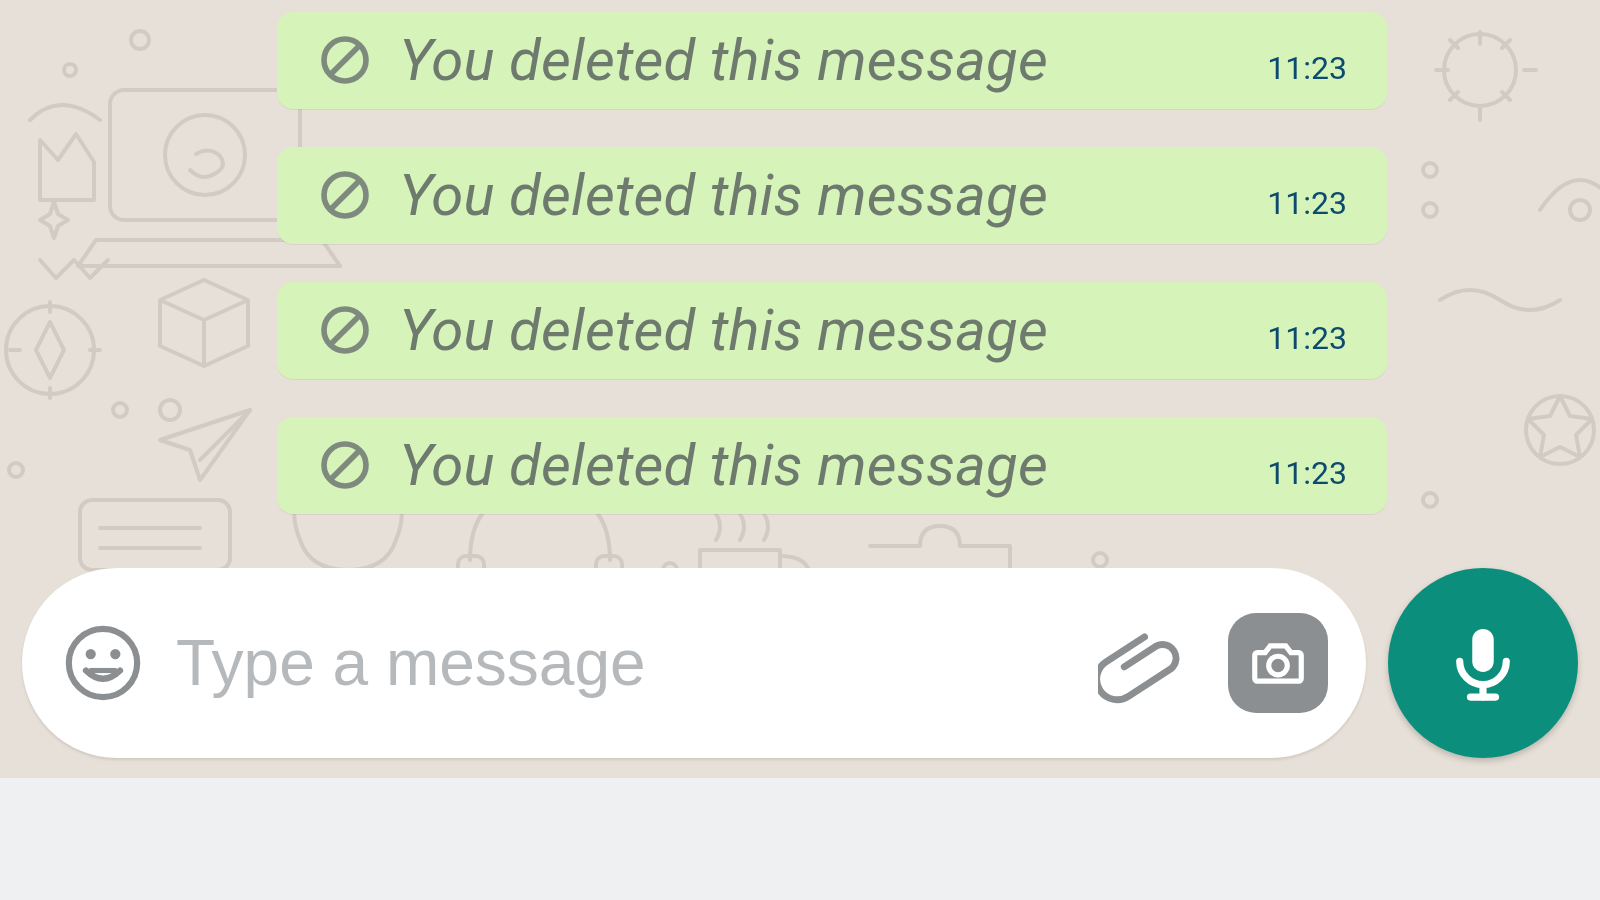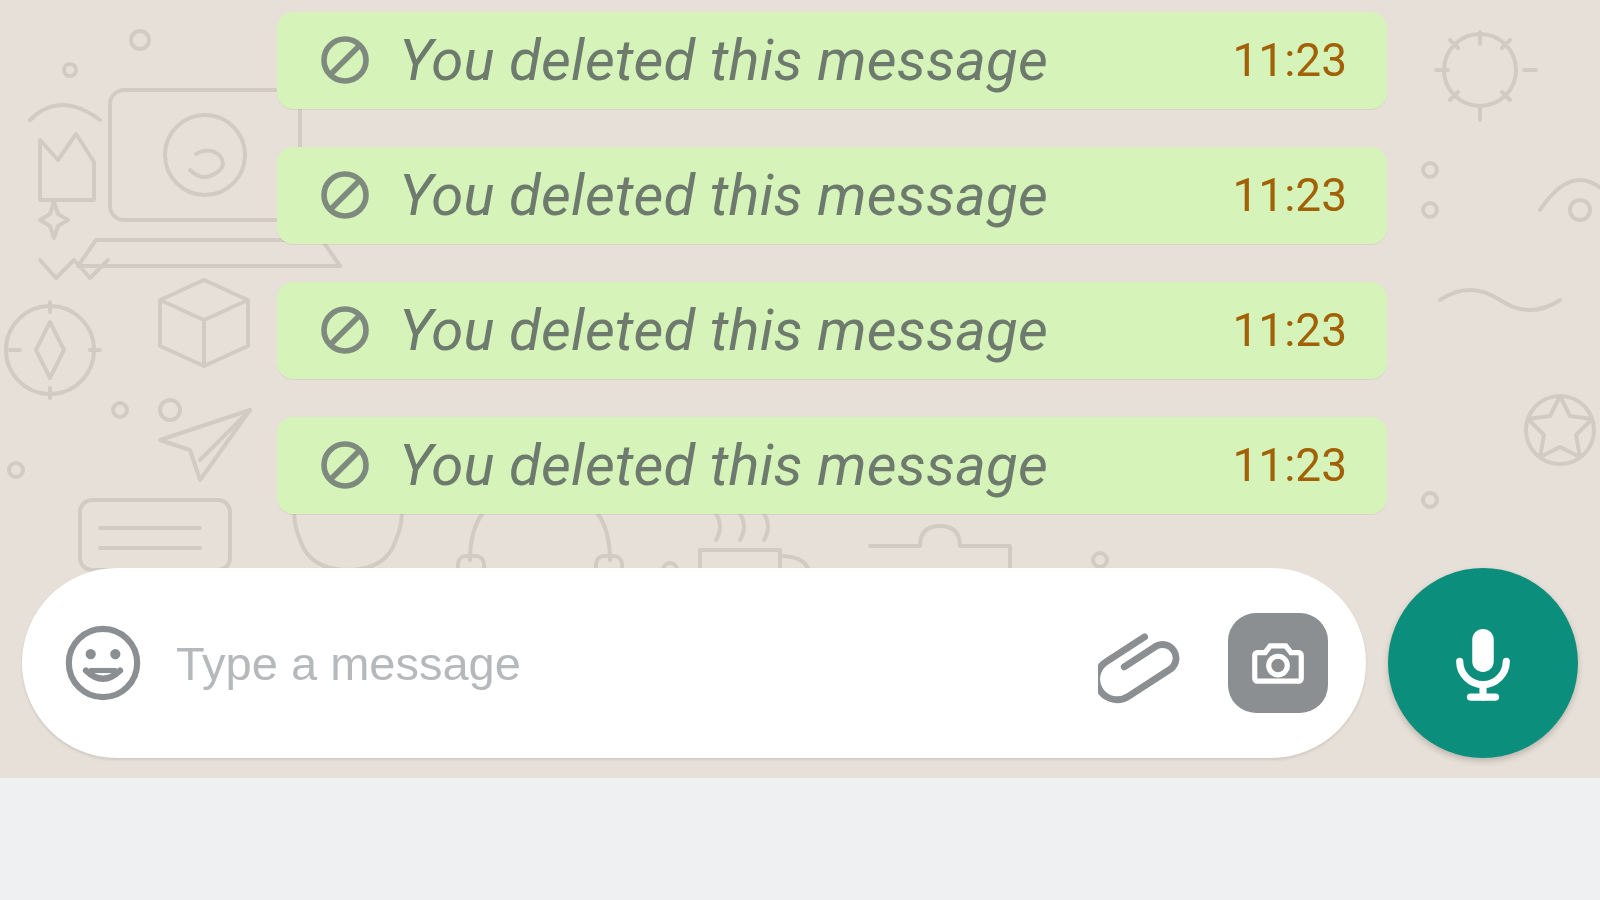--- a/index.html
+++ b/index.html
@@ -58,22 +58,22 @@
     font-style:italic;
     font-size:58px;
     line-height:1.05;
     color:#6d7a6d;
     letter-spacing:.2px;
   }
   .bubble .ts{
     flex:0 0 auto;
     margin-left:36px;
     align-self:flex-end;
-    font-size:46px;
-    color:#a16207;
+    font-size:32px;
+    color:#0c4a6e;
     padding-bottom:4px;
   }
 
   
   .composer-row{
     position:absolute;
     left:22px;
     bottom:142px;
     width:1556px;
     height:190px;
@@ -113,21 +113,21 @@
     align-items:center;
     justify-content:center;
     flex:0 0 auto;
     cursor:pointer;
   }
   .composer input.msg-input{
     flex:1 1 auto;
     border:none;
     outline:none;
     background:transparent;
-    font-size:47px;
+    font-size:64px;
     color:#333;
     padding:15px 30px;
     height:100%;
   }
   .composer input.msg-input::placeholder{
     color:#b6b9bb;
   }
   .composer .attach-btn{ margin-right:46px; margin-left:10px; }
 
   .mic-fab{

